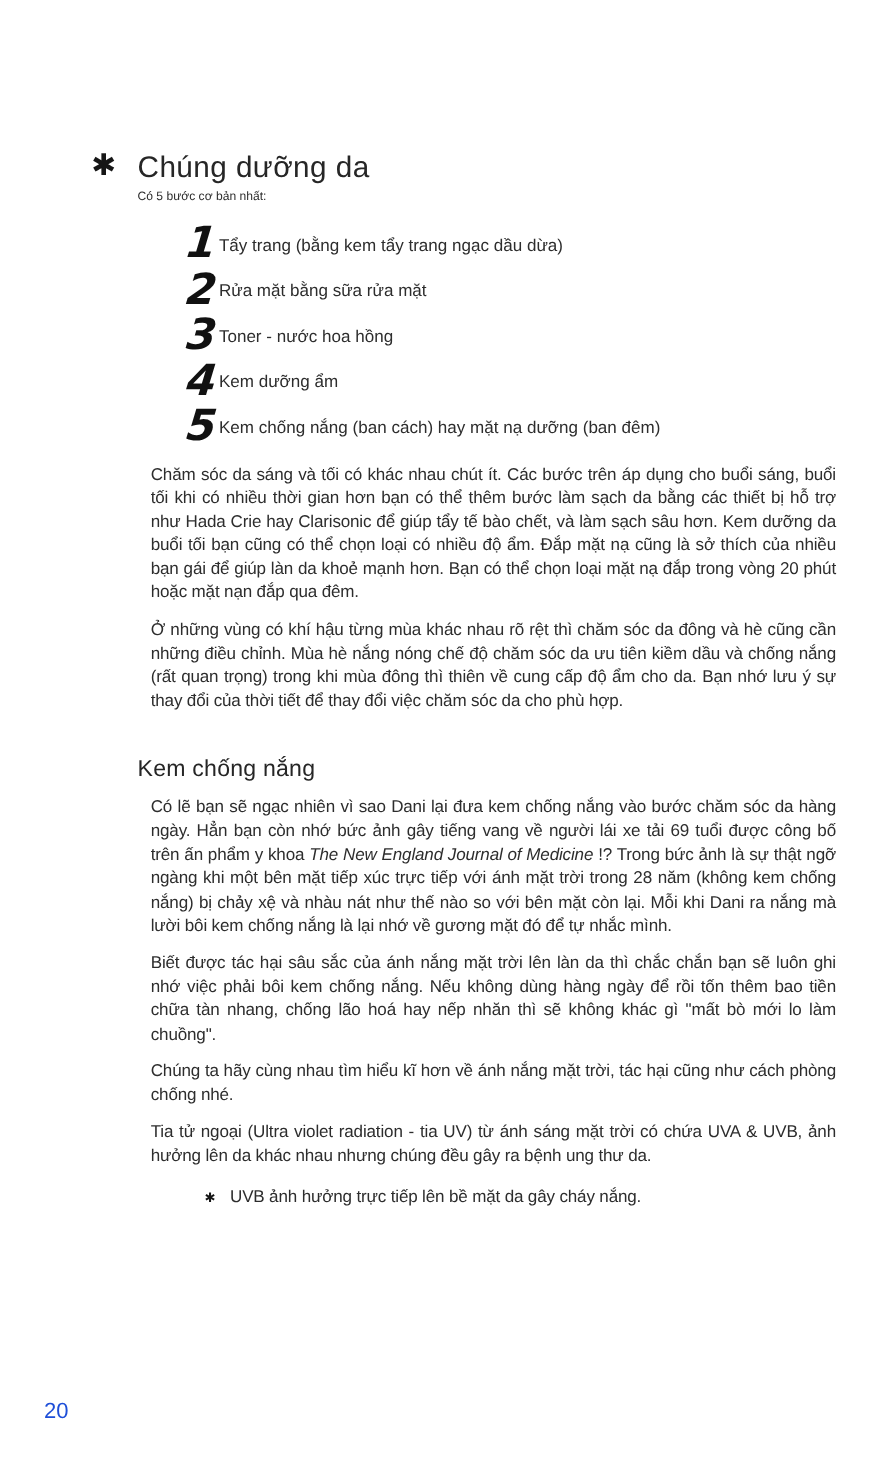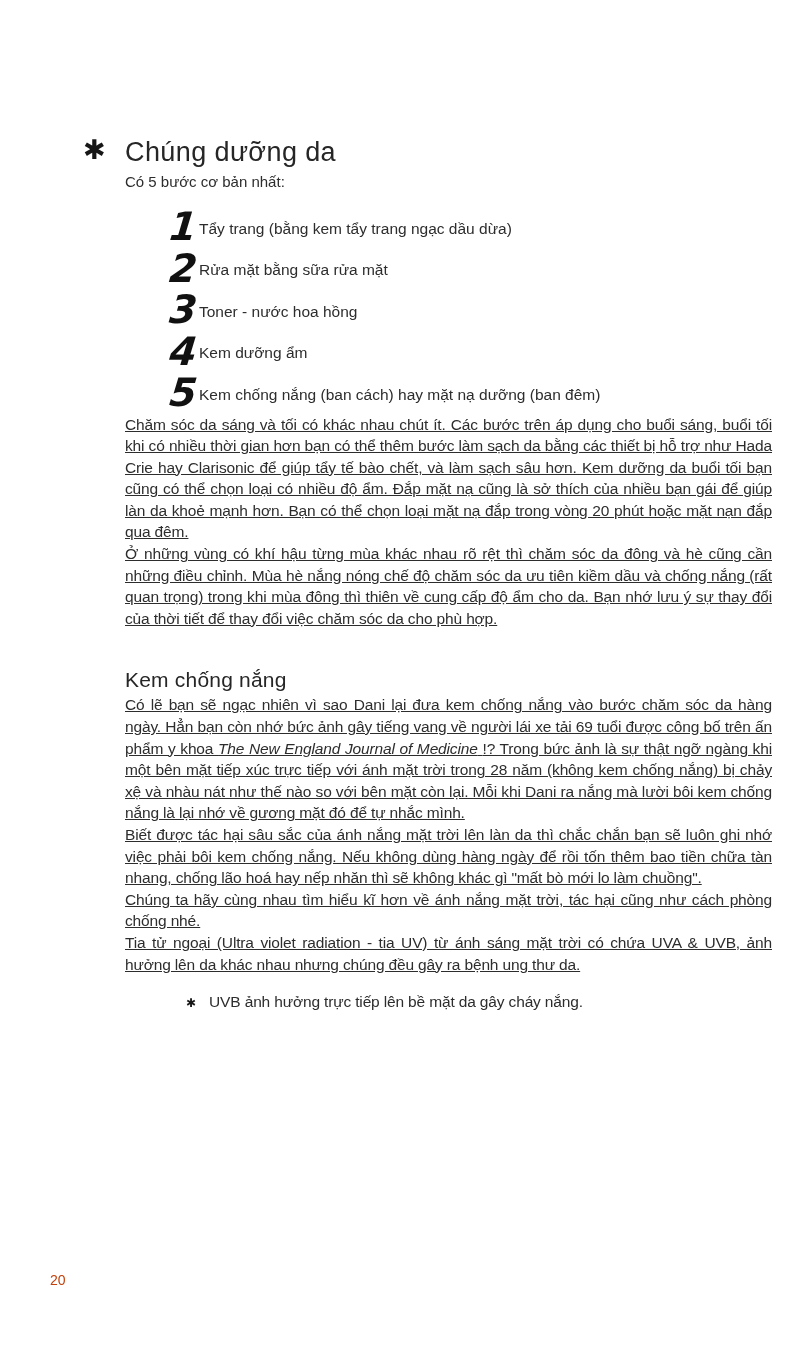--- a/index.html
+++ b/index.html
@@ -23,21 +23,21 @@
     color: #262626;
   }
   .heading-star {
     position: absolute;
     left: -42px; top: -3px;
     font-size: 27px;
     color: #161616;
     font-style: normal;
   }
   .subtitle {
-    font-size: 15px;
+    font-size: 11px;
     margin: 5px 0 16px 0;
   }
 
   .steps { margin: 15px 0 0 45px; }
   .step { display: flex; align-items: center; height: 41.5px; }
   .step-num {
     font-family: "DejaVu Sans", sans-serif;
     font-weight: bold;
     font-style: italic;
     font-size: 39px;
@@ -47,22 +47,21 @@
     transform: skewX(-6deg);
     flex: 0 0 auto;
   }
   .step-label { font-size: 15.5px; padding-top: 4px; }
 
   p.body {
     font-size: 15.5px;
     line-height: 21.6px;
     letter-spacing: -0.15px;
     text-align: justify;
-    margin: 0;
-    text-decoration: underline;
+    margin: 12px;
   }
   .p1 { margin-top: 20px; }
   .p2 { margin-top: 16px; }
   h2.sub-section-title {
     font-size: 21px;
     font-weight: 400;
     letter-spacing: 0.2px;
     margin: 39px 0 2px 0;
     color: #262626;
   }
@@ -78,23 +77,23 @@
     text-indent: 45px;
   }
   .bullet-star {
     font-size: 12px;
     margin-right: 9px;
     color: #161616;
   }
 
   .page-number {
     position: absolute;
-    left: 50px; top: 1272px;
-    font-size: 14px;
-    color: #c2410c;
+    left: 40px; top: 1272px;
+    font-size: 20px;
+    color: #1d4ed8;
   }
 </style>
 </head>
 <body>
 
 <div class="page">
   <div class="content">
 
     <h1 class="section-title">
       <span class="heading-star">✱</span>

